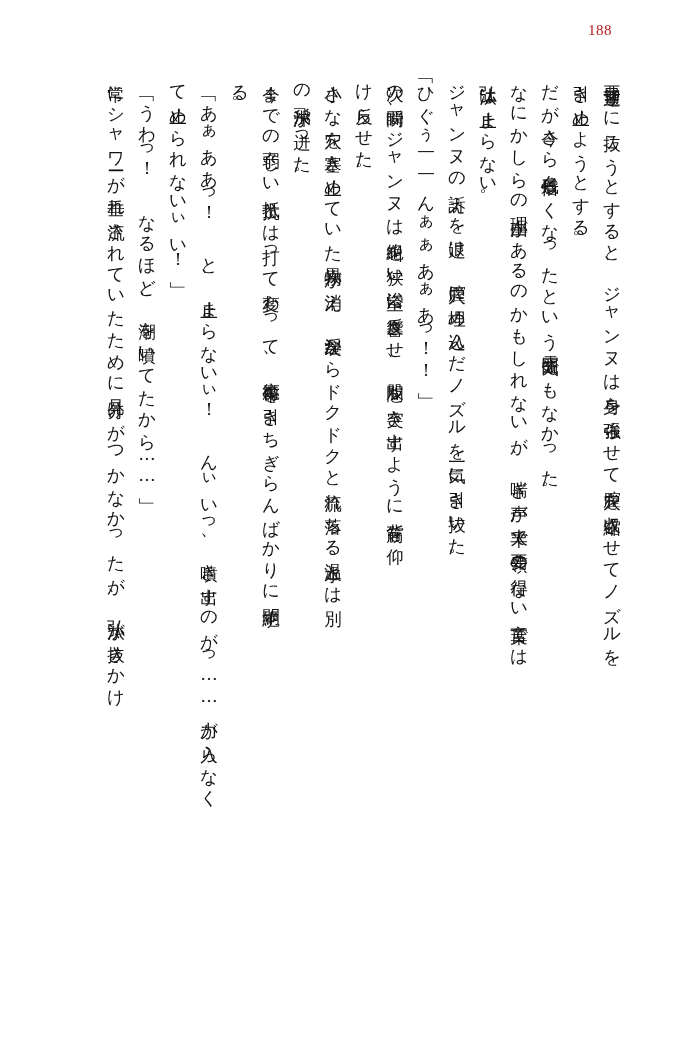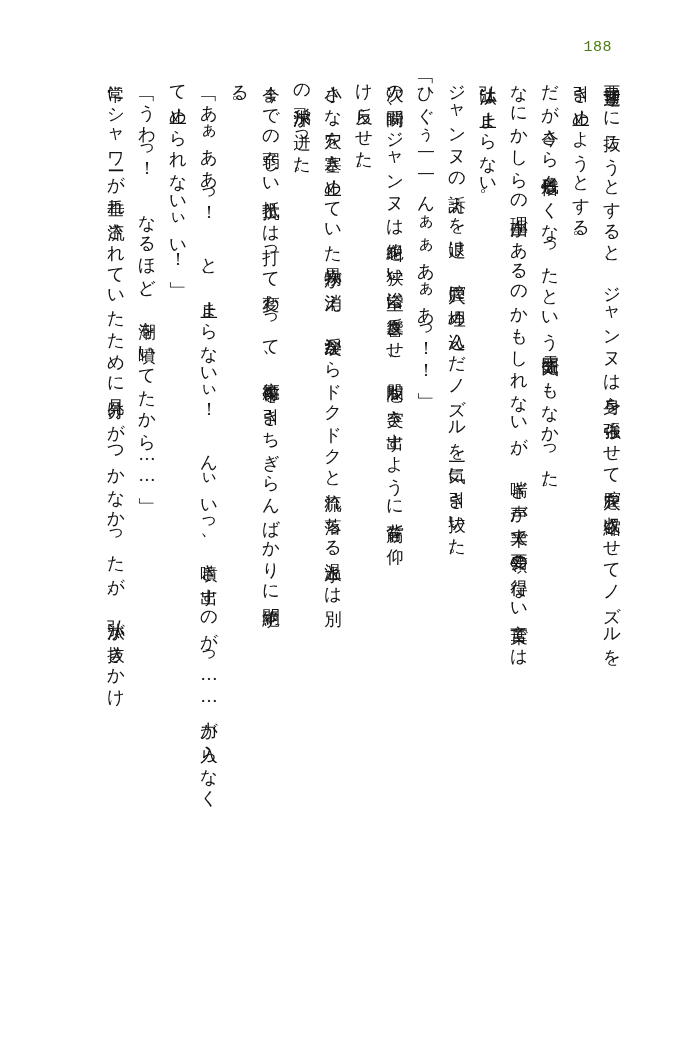--- a/index.html
+++ b/index.html
@@ -16,26 +16,26 @@
   }
   #page {
     position: relative;
     width: 700px;
     height: 1050px;
     background: #ffffff;
     box-sizing: border-box;
   }
   #page-number {
     position: absolute;
-    top: 39px;
+    top: 22px;
     right: 88px;
     font-size: 15px;
-    font-family: Liberation Mono, monospace;
+    font-family: Liberation Serif, serif;
     letter-spacing: 0.5px;
-    color: #4d7c0f;
+    color: #b91c1c;
   }
   #text-body {
     position: absolute;
     top: 72px;
     left: 44px;
     right: 80px;
     height: 920px;
     display: flex;
     flex-direction: row-reverse;
     justify-content: flex-start;

